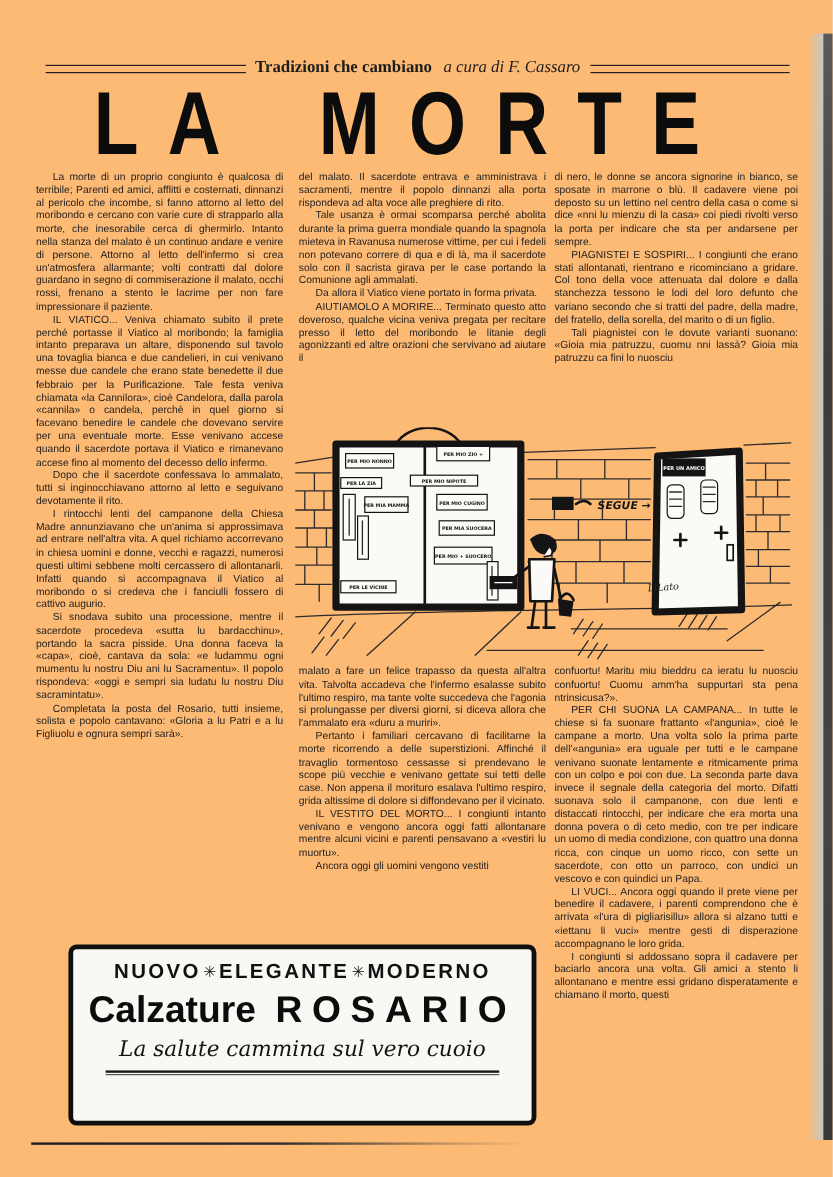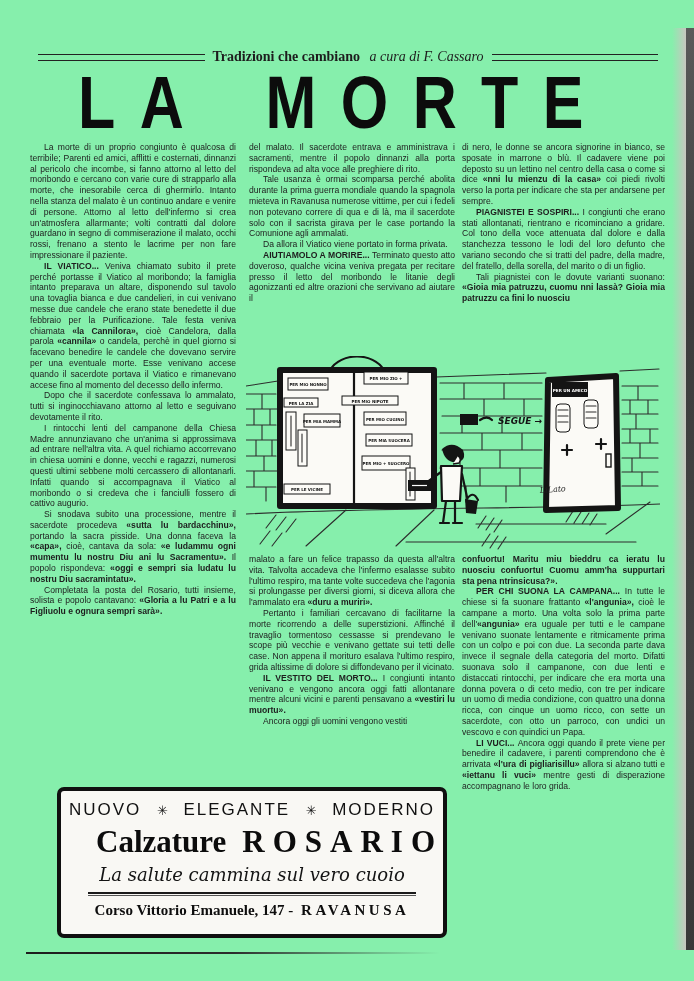--- a/index.html
+++ b/index.html
@@ -1,18 +1,18 @@
 <!DOCTYPE html>
 <html lang="it"><head>
 <meta charset="utf-8">
 <style>
   html,body{margin:0;padding:0;background:#e9e8e4;}
   .page{
     position:relative;width:694px;height:981px;margin:0 auto;
-    background:#86efac;overflow:hidden;
+    background:#fdba74;overflow:hidden;
     font-family:"Liberation Sans","DejaVu Sans",sans-serif;color:#1d1d1d;
   }
   
   .scan-strip{
     position:absolute;right:0;top:28px;width:8px;height:922px;
     background:linear-gradient(180deg,#5a5a5a,#3c3c3c 30%,#454545 70%,#383838);
   }
   .scan-strip::before{
     content:"";position:absolute;right:8px;top:0;height:100%;width:14px;
     background:linear-gradient(to left,#c8c6c0,rgba(200,198,192,0));
@@ -31,21 +31,21 @@
     position:absolute;left:0;right:8px;top:66px;margin:0;
     text-align:center;font-family:"Liberation Sans","DejaVu Sans",sans-serif;
     font-weight:bold;font-size:61px;line-height:1;color:#0c0c0c;
     letter-spacing:0.40em;word-spacing:0.30em;
     transform:scaleY(1.22);transform-origin:top center;white-space:nowrap;
   }
   
   .col{position:absolute;overflow:hidden;}
   .col p{margin:0;text-align:justify;font-size:8.6px;line-height:10.8px;text-indent:14px;}
   .col p.cont{text-indent:0;}
-  .col p b{font-weight:bold;}
+  .col p b{font-weight:normal;}
   .col1{left:30px;top:142px;width:206px;height:648px;}
   .col2a{left:249px;top:142px;width:206px;height:214px;}
   .col3a{left:462px;top:142px;width:203px;height:214px;}
   .col2b{left:249px;top:554px;width:206px;height:234px;}
   .col3b{left:462px;top:554px;width:203px;height:402px;}
   
   .illus{position:absolute;left:246px;top:356px;width:414px;height:194px;}
   .illus svg{display:block;}
   .sk{stroke:#2c2c2c;stroke-width:1.1;fill:none;stroke-linecap:round;}
   .thick{stroke:#141414;stroke-width:6;fill:#fbfaf6;stroke-linejoin:round;}
@@ -56,24 +56,24 @@
   .handtxt{font:italic 700 9px "DejaVu Sans",sans-serif;fill:#141414;}
   .sig{font:italic 8px "DejaVu Serif",serif;fill:#222;}
   
   .ad{
     position:absolute;left:57px;top:787px;width:390px;height:151px;
     background:#f9f8f4;border:4px solid #101010;border-radius:7px;
     box-sizing:border-box;text-align:center;padding-top:9px;
   }
   .ad-line1{
     display:flex;justify-content:space-between;align-items:center;
-    padding:0 8px;font-weight:normal;font-size:17px;letter-spacing:2px;color:#111;
+    padding:0 34px;font-weight:bold;font-size:17px;letter-spacing:2px;color:#111;
   }
   .ad-line1 .star{font-size:13px;letter-spacing:0;}
-  .ad-brand{margin-top:4px;font-family:Liberation Serif, serif;font-weight:bold;color:#0c0c0c;white-space:nowrap;text-align:right;}
+  .ad-brand{margin-top:4px;font-family:Liberation Sans, sans-serif;font-weight:bold;color:#0c0c0c;white-space:nowrap;}
   .ad-prefix{font-size:31px;}
   .ad-name{font-size:31px;letter-spacing:8px;margin-left:12px;}
   .ad-slogan{margin-top:4px;font-family:"DejaVu Serif","Liberation Serif",serif;font-style:italic;font-size:18px;color:#141414;}
   .ad-rule{width:86%;margin:7px auto 0;border-top:2.5px solid #1a1a1a;border-bottom:1px solid #555;height:1px;}
   .ad-address{margin-top:6px;font-family:"Liberation Serif","DejaVu Serif",serif;font-weight:bold;font-size:15px;color:#0e0e0e;}
   .ad-address .city{letter-spacing:3.5px;margin-left:4px;}
   
   .bottom-rule{
     position:absolute;left:26px;top:952px;width:414px;height:2px;
     background:linear-gradient(to right,#1d1d1d,#2c2c2c 50%,rgba(45,45,45,.25) 85%,rgba(45,45,45,0));
@@ -119,20 +119,21 @@
   <div class="col col2b">
       <p class="cont"><span>malato a fare un felice trapasso da questa all'altra vita. Talvolta accadeva che l'infermo esalasse subito l'ultimo respiro, ma tante volte succedeva che l'agonia si prolungasse per diversi giorni, si diceva allora che l'ammalato era </span><b>«duru a muriri».</b></p>
       <p class=""><span>Pertanto i familiari cercavano di facilitarne la morte ricorrendo a delle superstizioni. Affinché il travaglio tormentoso cessasse si prendevano le scope più vecchie e venivano gettate sui tetti delle case. Non appena il morituro esalava l'ultimo respiro, grida altissime di dolore si diffondevano per il vicinato.</span></p>
       <p class=""><b>IL VESTITO DEL MORTO... </b><span>I congiunti intanto venivano e vengono ancora oggi fatti allontanare mentre alcuni vicini e parenti pensavano a </span><b>«vestiri lu muortu».</b></p>
       <p class=""><span>Ancora oggi gli uomini vengono vestiti</span></p>
     </div>
   <div class="col col3b">
       <p class="cont"><b>confuortu! Maritu miu bieddru ca ieratu lu nuosciu confuortu! Cuomu amm'ha suppurtari sta pena ntrinsicusa?».</b></p>
       <p class=""><b>PER CHI SUONA LA CAMPANA... </b><span>In tutte le chiese si fa suonare frattanto </span><b>«l'angunia»,</b><span> cioè le campane a morto. Una volta solo la prima parte dell'</span><b>«angunia»</b><span> era uguale per tutti e le campane venivano suonate lentamente e ritmicamente prima con un colpo e poi con due. La seconda parte dava invece il segnale della categoria del morto. Difatti suonava solo il campanone, con due lenti e distaccati rintocchi, per indicare che era morta una donna povera o di ceto medio, con tre per indicare un uomo di media condizione, con quattro una donna ricca, con cinque un uomo ricco, con sette un sacerdote, con otto un parroco, con undici un vescovo e con quindici un Papa.</span></p>
       <p class=""><b>LI VUCI... </b><span>Ancora oggi quando il prete viene per benedire il cadavere, i parenti comprendono che è arrivata </span><b>«l'ura di pigliarisillu»</b><span> allora si alzano tutti e </span><b>«iettanu li vuci»</b><span> mentre gesti di disperazione accompagnano le loro grida.</span></p>
+      <p class=""><span>I congiunti si addossano sopra il cadavere per baciarlo ancora una volta. Gli amici a stento li allontanano e mentre essi gridano disperatamente e chiamano il morto, questi</span></p>
     </div>
 
   <div class="illus">
     <svg viewBox="0 0 414 194" width="414" height="194">
 
       <path class="sk" d="M0 30 L32 25 M190 21 L300 17 M374 15 L413 13"></path>
 
       <path class="sk" d="M0 38 h30 M16 38 v15 M0 53 h32 M8 53 v16 M24 53 v16 M0 69 h30 M16 69 v15 M0 84 h32 M10 84 v16 M26 84 v16 M0 100 h30 M18 100 v15 M0 115 h32 M8 115 v16 M0 131 h30 M20 131 v14"></path>
 
       <path class="sk" d="M194 27 h102 M218 27 v16 M258 27 v16 M194 43 h102 M238 43 v17 M278 43 v17 M196 60 h100 M216 60 v17 M256 60 v17 M194 77 h102 M236 77 v17 M276 77 v17 M196 94 h100 M214 94 v18 M254 94 v18 M194 112 h102 M234 112 v18 M274 112 v18 M196 130 h100 M220 130 v16 M260 130 v16"></path>
@@ -229,21 +230,17 @@
       <span>ELEGANTE</span>
       <span class="star">✳</span>
       <span>MODERNO</span>
     </div>
     <div class="ad-brand">
       <span class="ad-prefix">Calzature</span>
       <span class="ad-name">ROSARIO</span>
     </div>
     <div class="ad-slogan">La salute cammina sul vero cuoio</div>
     <div class="ad-rule"></div>
-    <div class="ad-address">
-      <span>Corso Vittorio Emanuele, 147 -</span>
-      <span class="city">RAVANUSA</span>
-    </div>
   </div>
 
   <div class="bottom-rule"></div>
 
 </div>
 
 </body></html>

